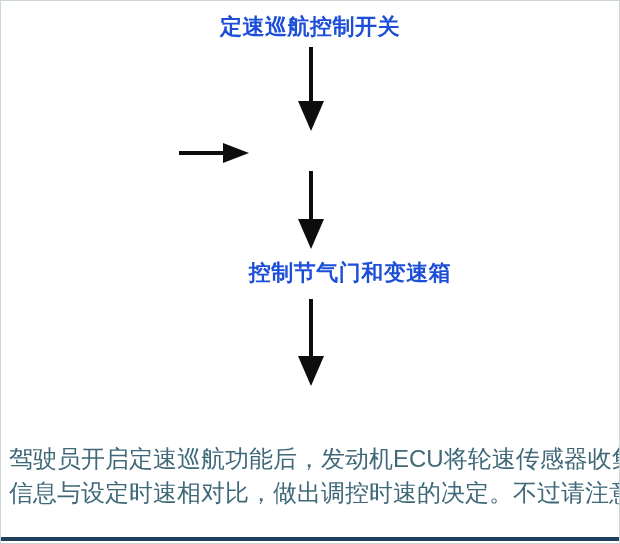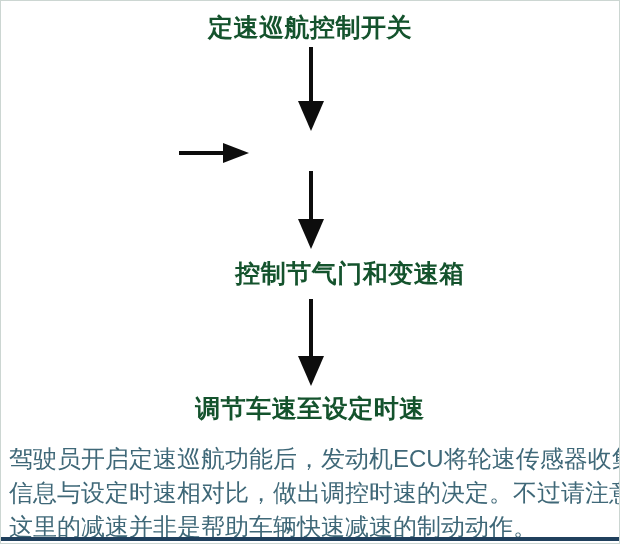--- a/index.html
+++ b/index.html
@@ -9,23 +9,23 @@
     position: relative;
     width: 618px;
     height: 542px;
     background: #ffffff;
     border: 1px solid #ccd6d2;
     overflow: hidden;
   }
 
   .node {
     position: absolute;
-    color: #14532d;
+    color: #1d4ed8;
     font-weight: bold;
-    font-size: 25px;
+    font-size: 22px;
     line-height: 28px;
     white-space: nowrap;
     letter-spacing: 0.5px;
   }
   .node.centered {
     left: 0;
     width: 100%;
     text-align: center;
   }
 
@@ -76,23 +76,21 @@
     <polygon points="0,48 26,48 13,78" fill="#0d0d0d"></polygon>
   </svg>
 
   <div class="node centered" style="top: 258px; margin-left: 40px;">控制节气门和变速箱</div>
 
   <svg class="arrow" style="left: 297px; top: 298px;" width="26" height="87" viewBox="0 0 26 87">
     <line x1="13" y1="0" x2="13" y2="59" stroke="#0d0d0d" stroke-width="4"></line>
     <polygon points="0,57 26,57 13,87" fill="#0d0d0d"></polygon>
   </svg>
 
-  <div class="node centered" style="top: 393px;">调节车速至设定时速</div>
 
   <div class="caption">
     <div class="caption-line">驾驶员开启定速巡航功能后，发动机ECU将轮速传感器收集的</div>
     <div class="caption-line">信息与设定时速相对比，做出调控时速的决定。不过请注意，</div>
-    <div class="caption-line">这里的减速并非是帮助车辆快速减速的制动动作。</div>
   </div>
 
   <div class="bottom-bar"></div>
 
 </div>
 
 </body></html>

